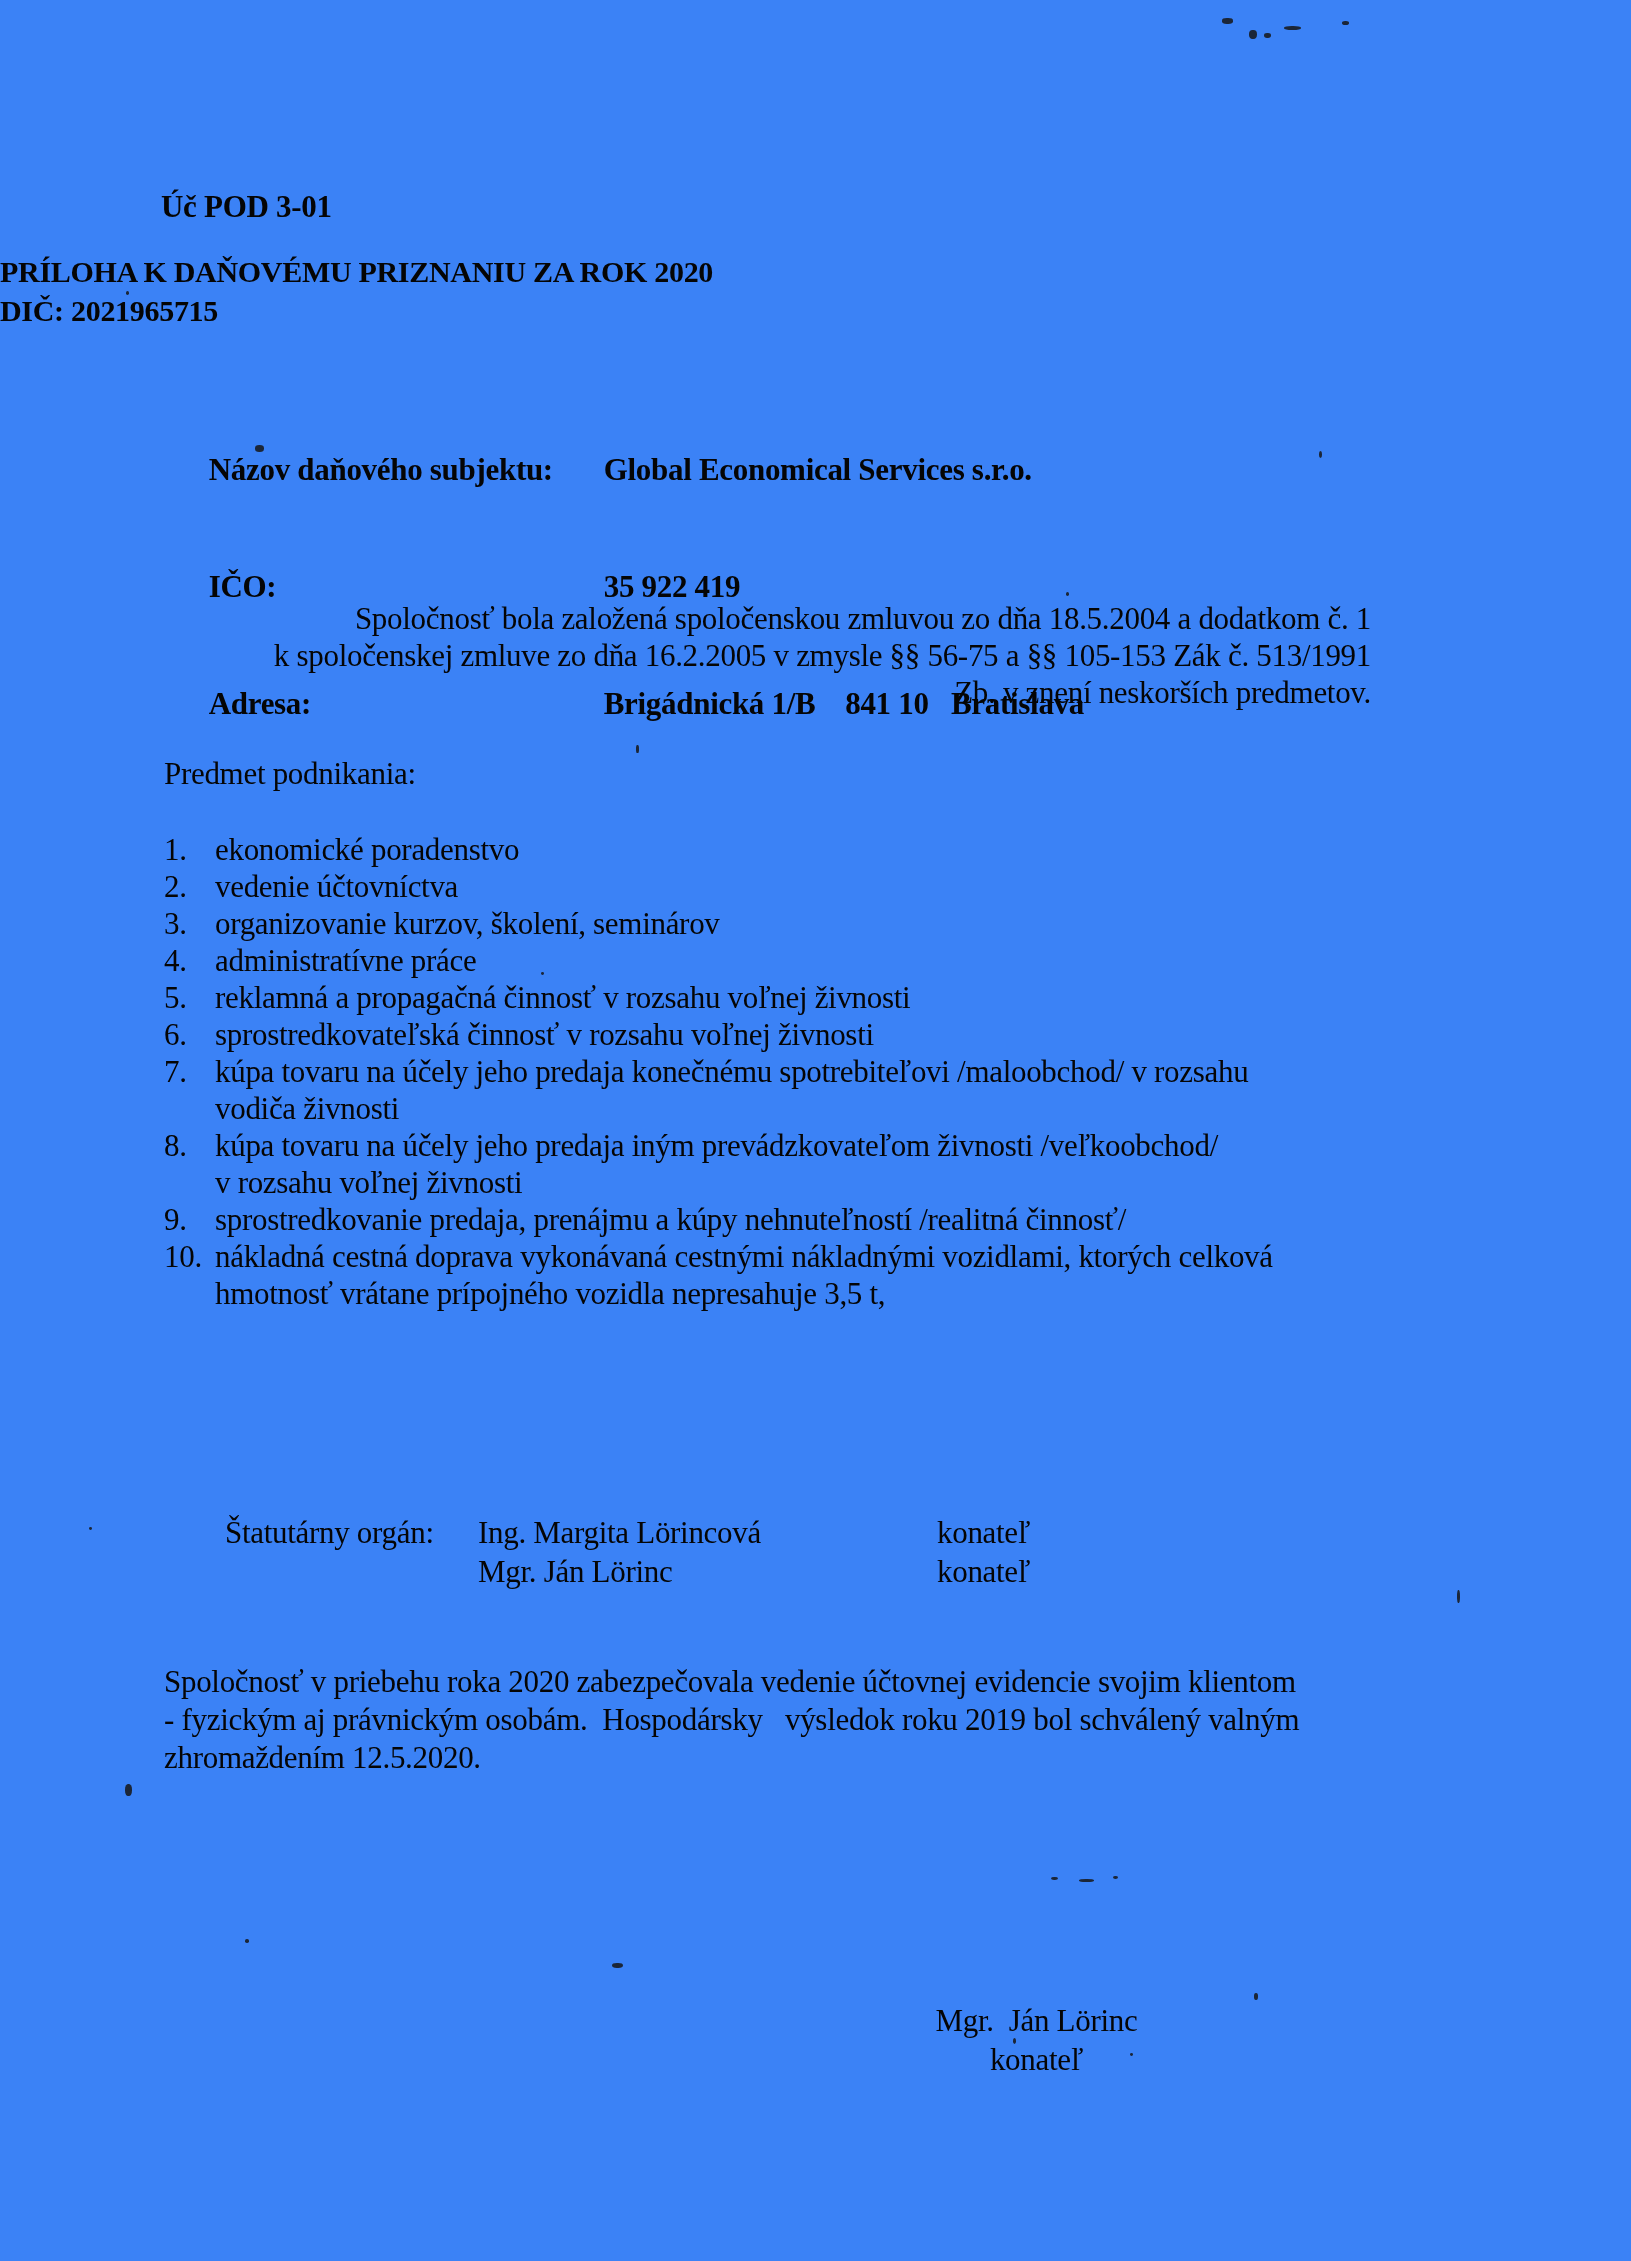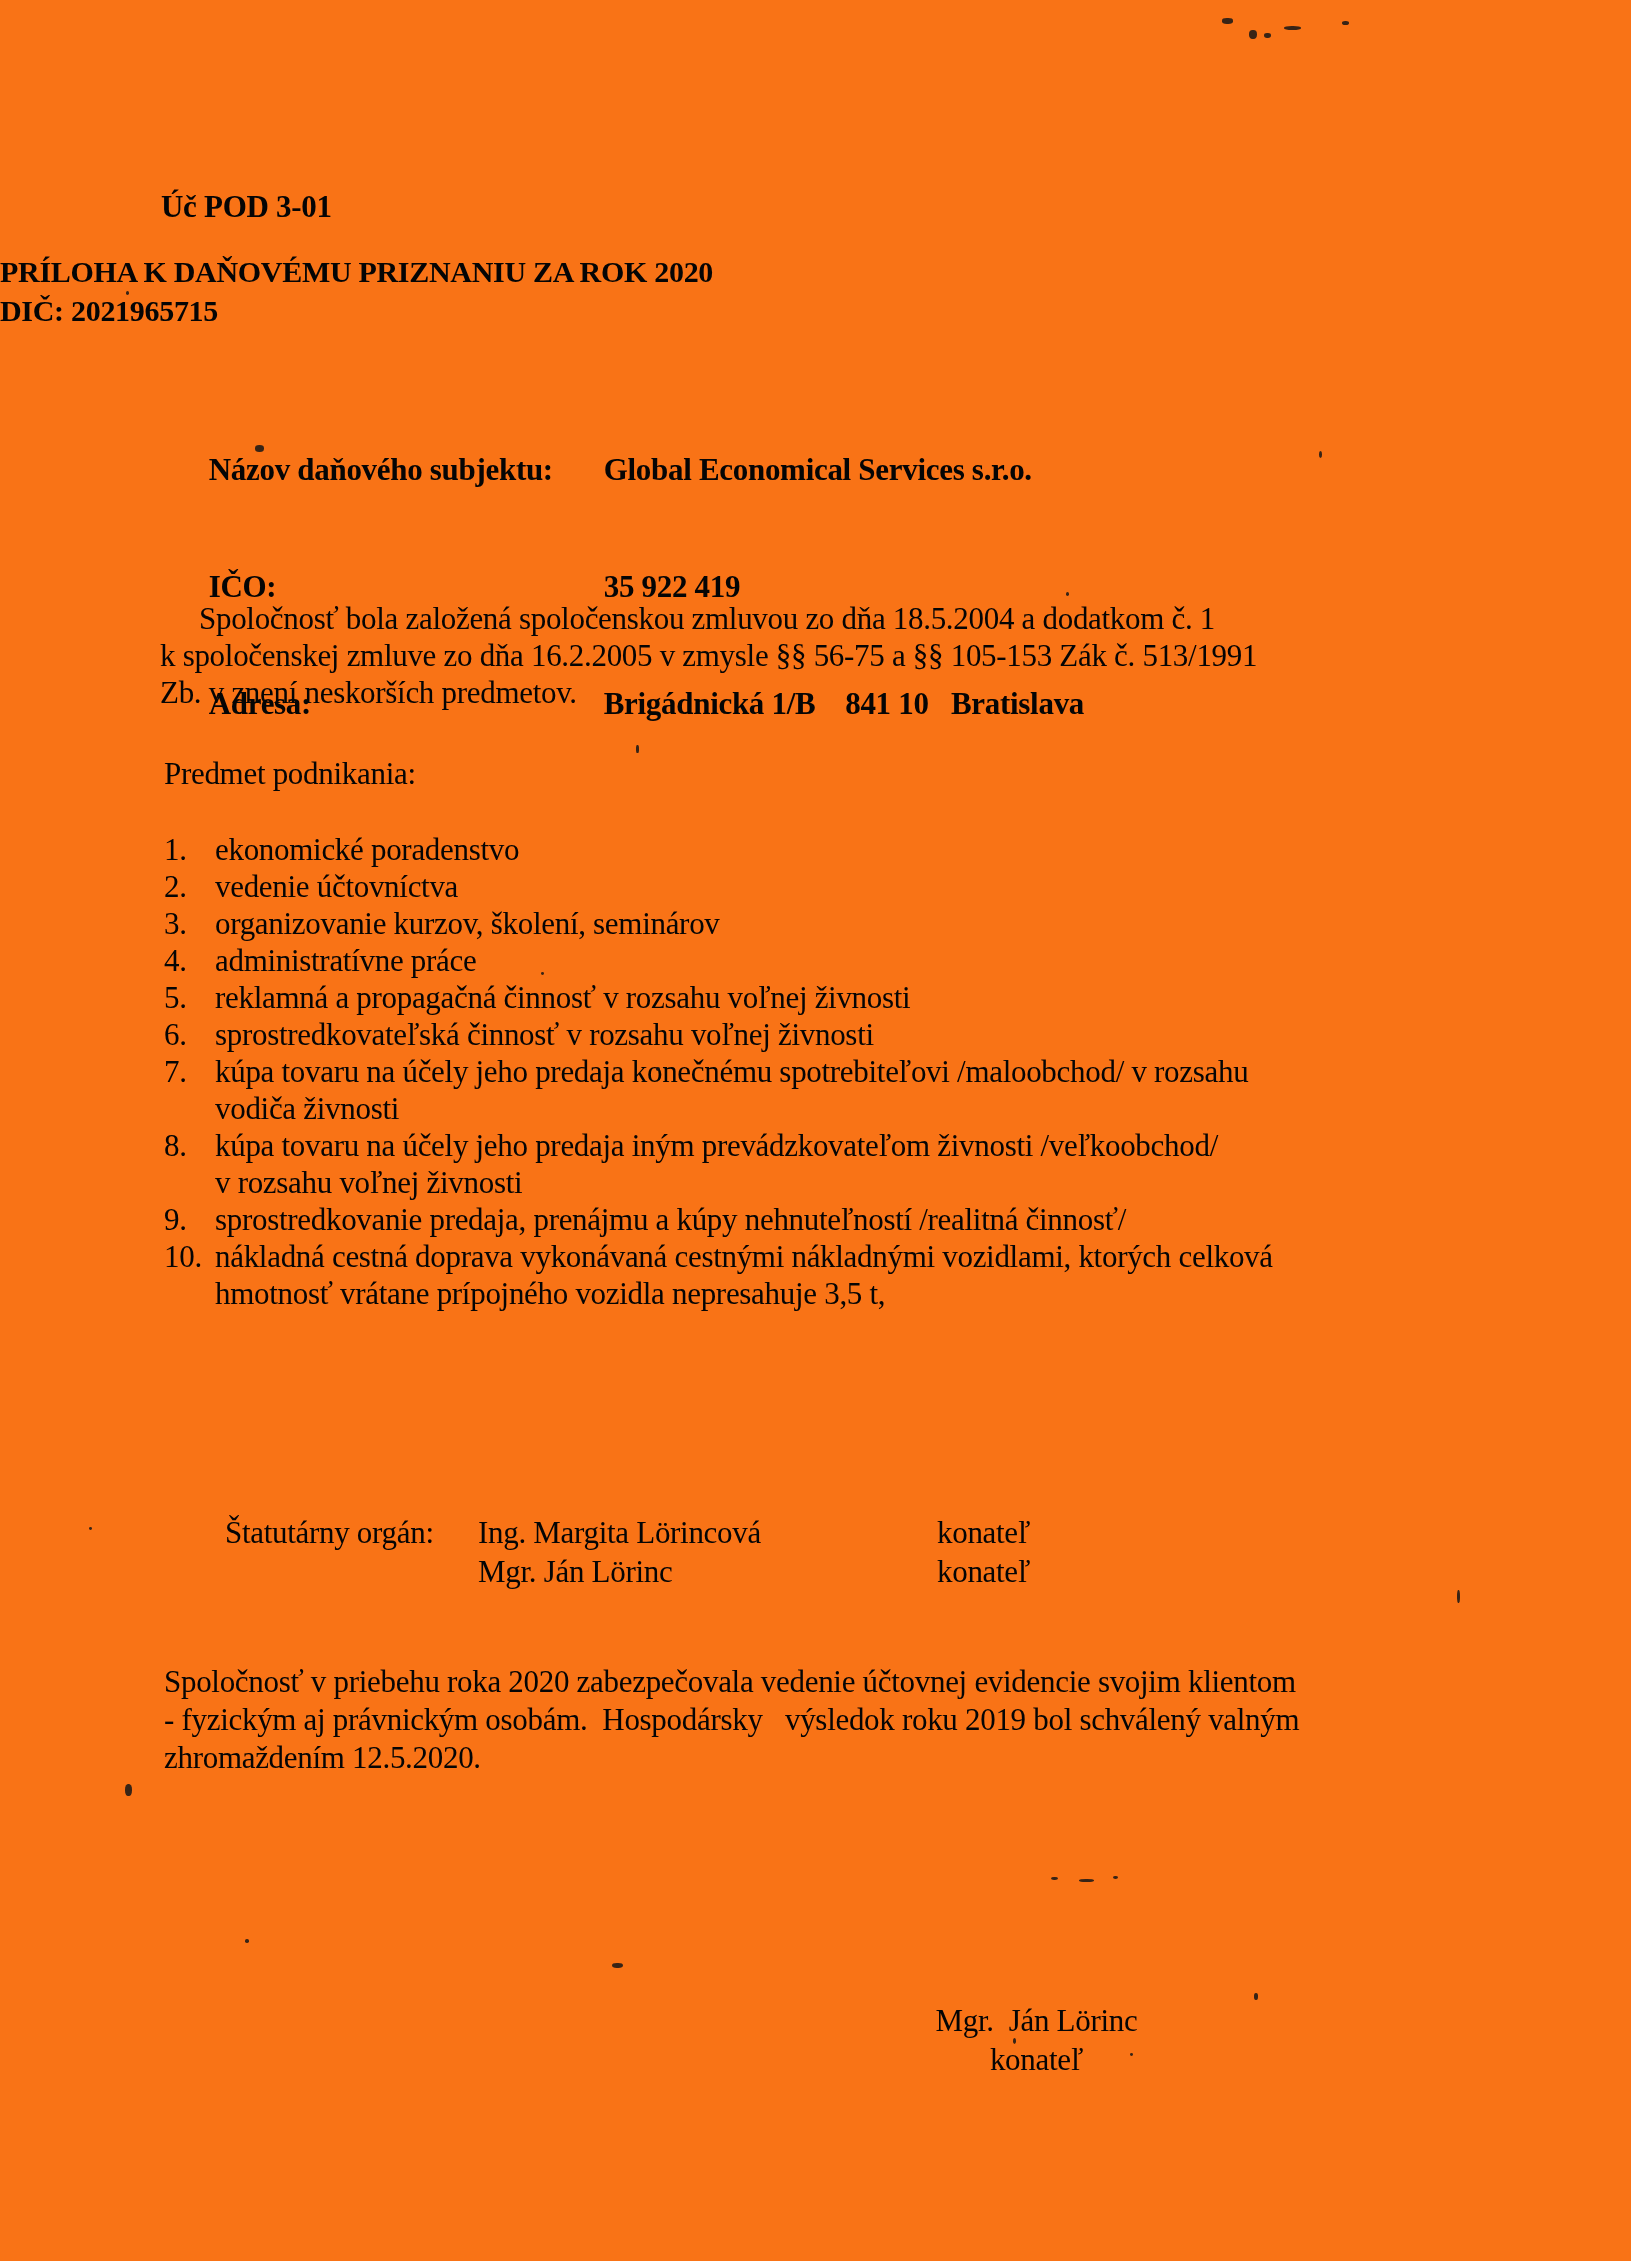--- a/index.html
+++ b/index.html
@@ -1,41 +1,41 @@
 <!DOCTYPE html>
 <html style="font-size:10.5px"><head>
 <meta charset="utf-8">
 <style>
   html, body { margin: 0; padding: 0; background: #ffffff; }
   .page {
     position: relative;
     width: 1631px;
     height: 2261px;
-    background: #f97316;
+    background: #3b82f6;
     color: #050505;
     font-family: "Liberation Serif", "DejaVu Serif", serif;
     font-size: 31px;
     letter-spacing: -0.3px;
     overflow: hidden;
   }
   .abs { position: absolute; }
 
   .form-code { left: 161px; top: 189px; font-weight: bold; }
 
   .title-block {
     left: 0; top: 252px; width: 1598px;
     text-align: left; font-weight: bold;
     font-size: 30px; line-height: 39px;
   }
 
   .subject { left: 164px; top: 411px; line-height: 39px; font-weight: bold; }
   .subject .row { white-space: pre; }
   .subject .lbl { display: inline-block; width: 395px; }
 
-  .intro { left: 160px; top: 600px; line-height: 37px; width: 1223px; }
+  .intro { left: 148px; top: 600px; line-height: 37px; width: 1223px; text-align: right; }
   .intro .l1 { text-indent: 39px; }
 
   .predmet { left: 164px; top: 756px; }
 
   .items { left: 164px; top: 831px; line-height: 37px; width: 1250px; }
   .item { position: relative; padding-left: 51px; }
   .item .num { position: absolute; left: 0; top: 0; }
 
   .statutory { left: 180px; top: 1513px; line-height: 39px; margin-left: 45px; }
   .statutory .row { display: flex; white-space: pre; }

